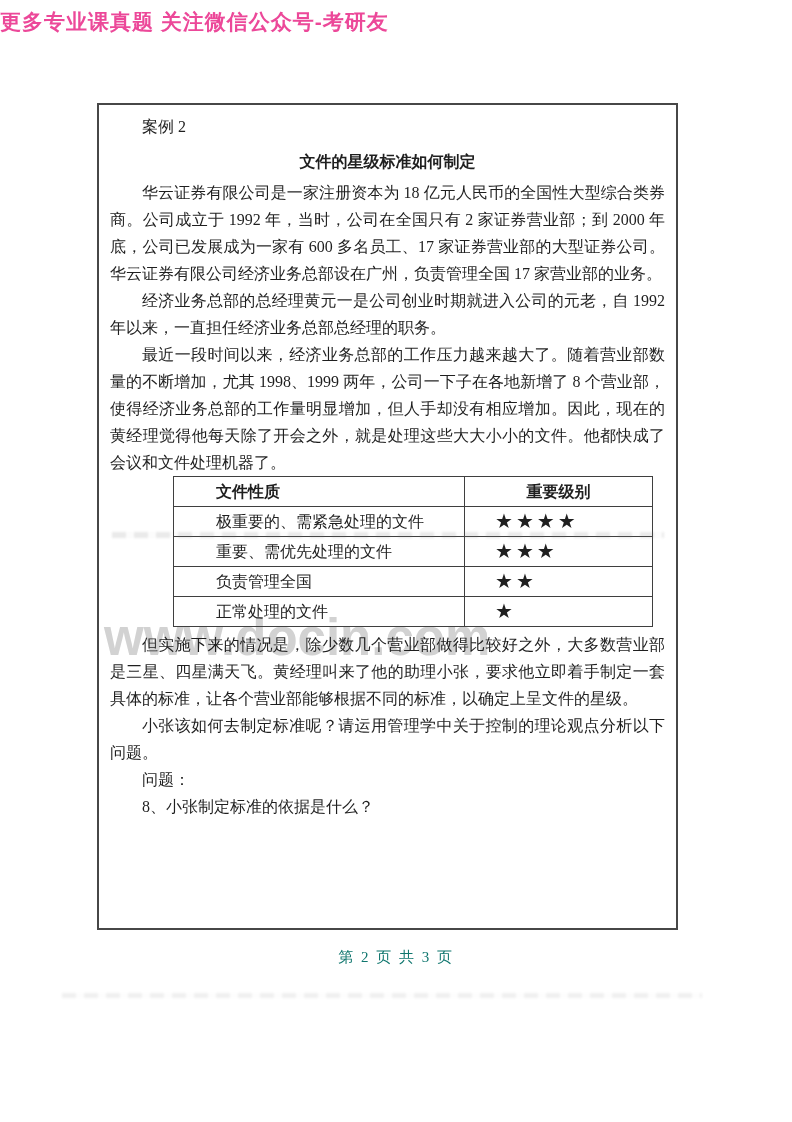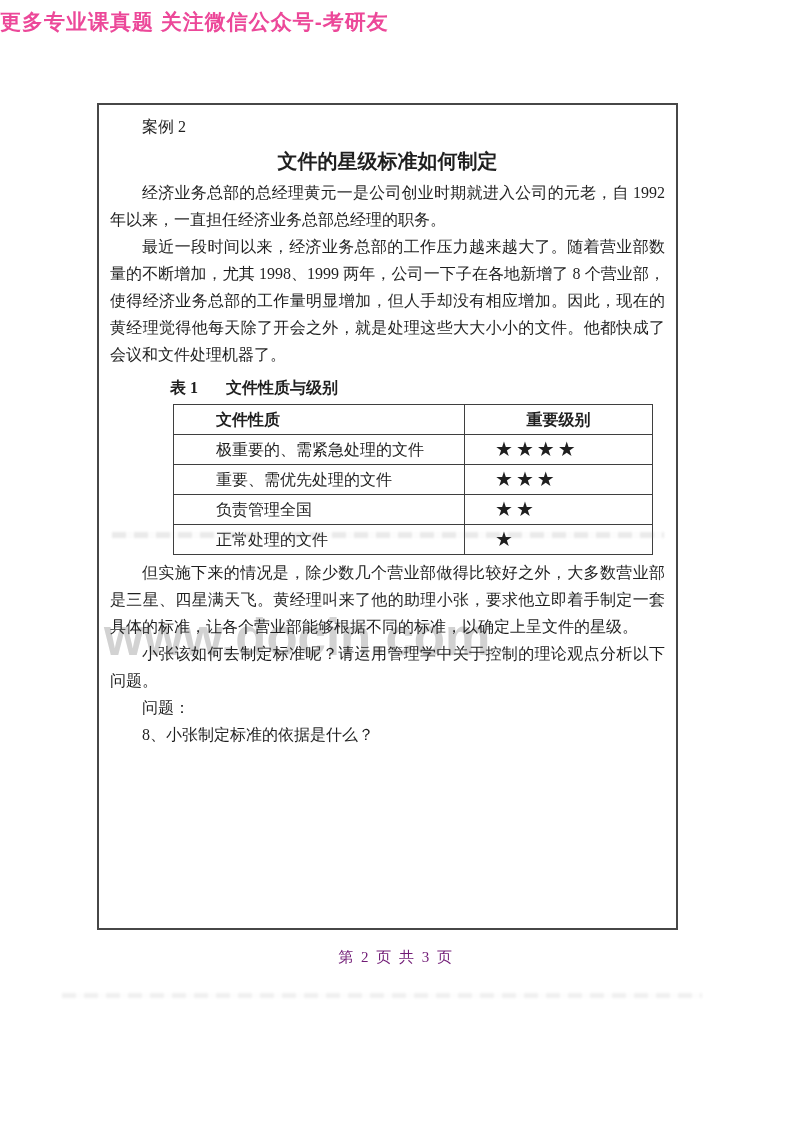--- a/index.html
+++ b/index.html
@@ -68,21 +68,21 @@
   }
 
   .case-label {
     text-indent: 2em;
     margin-bottom: 8px;
   }
 
   .doc-title {
     text-align: center;
     font-weight: 700;
-    font-size: 20px;
+    font-size: 16px;
     margin: 2px 0 4px 0;
   }
 
   .table-caption {
     margin: 6px 0 3px 60px;
     font-weight: 700;
   }
   .table-caption .cap-title {
     margin-left: 28px;
   }
@@ -126,21 +126,21 @@
     text-indent: 2em;
   }
 
   .page-footer {
     position: absolute;
     top: 948px;
     left: 0;
     width: 100%;
     text-align: center;
     font-size: 15px;
-    color: #701a75;
+    color: #0f766e;
     letter-spacing: 2px;
   }
 
   
   .artifact {
     position: absolute;
     z-index: 2;
     background: repeating-linear-gradient(
       90deg,
       rgba(120,120,120,0.35) 0 14px,
@@ -170,26 +170,24 @@
 <div class="banner">更多专业课真题 关注微信公众号-考研友</div>
 
 <div class="watermark">www.docin.com</div>
 
 <div class="scan-page">
 
   <div class="case-label">案例 2</div>
 
   <div class="doc-title">文件的星级标准如何制定</div>
 
+  <p>华云证券有限公司是一家注册资本为 18 亿元人民币的全国性大型综合类券商。公司成立于 1992 年，当时，公司在全国只有 2 家证券营业部；到 2000 年底，公司已发展成为一家有 600 多名员工、17 家证券营业部的大型证券公司。华云证券有限公司经济业务总部设在广州，负责管理全国 17 家营业部的业务。</p>
   <p>经济业务总部的总经理黄元一是公司创业时期就进入公司的元老，自 1992 年以来，一直担任经济业务总部总经理的职务。</p>
   <p>最近一段时间以来，经济业务总部的工作压力越来越大了。随着营业部数量的不断增加，尤其 1998、1999 两年，公司一下子在各地新增了 8 个营业部，使得经济业务总部的工作量明显增加，但人手却没有相应增加。因此，现在的黄经理觉得他每天除了开会之外，就是处理这些大大小小的文件。他都快成了会议和文件处理机器了。</p>
 
-  <div class="table-caption">
-    <span>表 1</span><span class="cap-title">文件性质与级别</span>
-  </div>
 
   <table class="rating-table">
     <tbody>
       <tr>
         <th class="col-nature">文件性质</th>
         <th class="col-level">重要级别</th>
       </tr>
       <tr>
         <td class="nature-cell">极重要的、需紧急处理的文件</td>
         <td class="stars-cell">★★★★</td>

